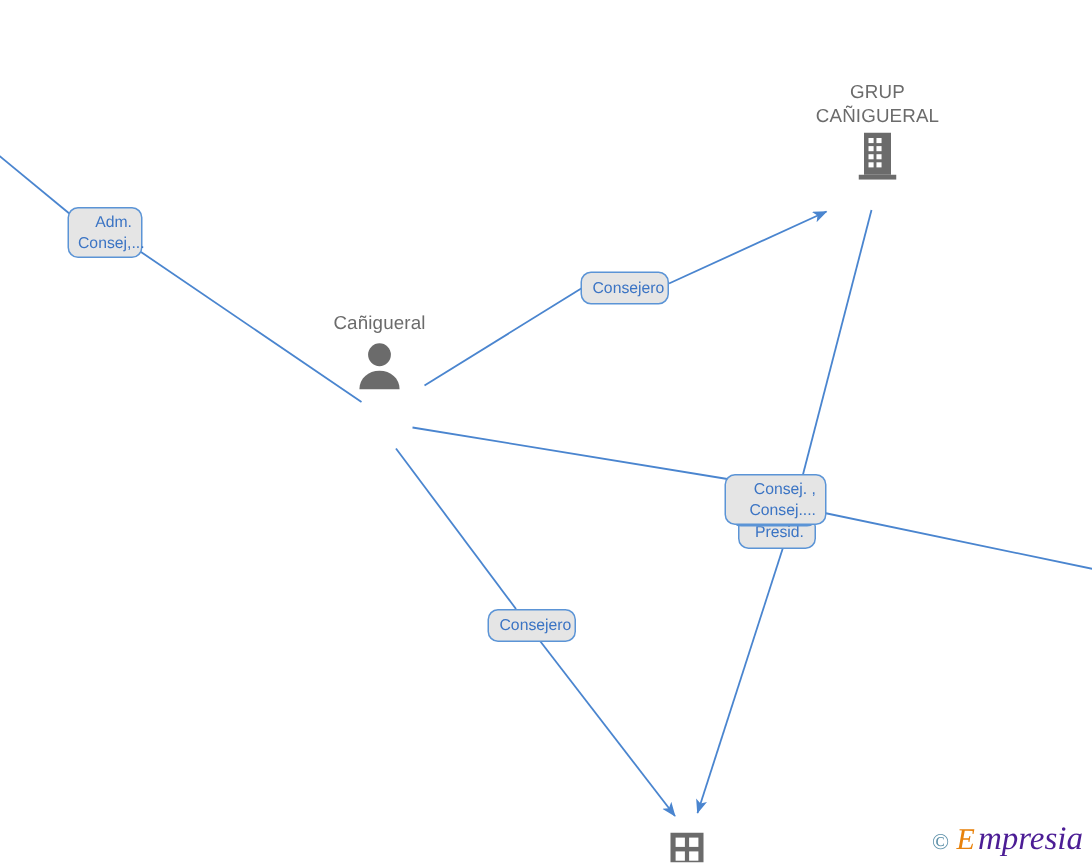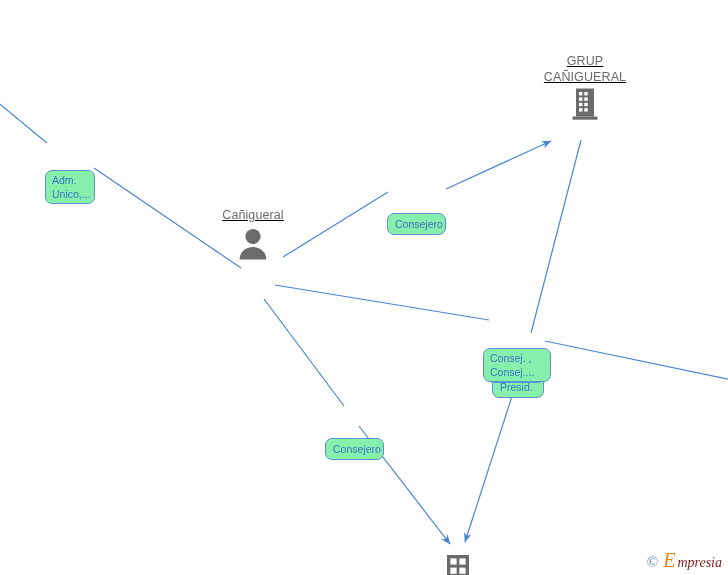--- a/index.html
+++ b/index.html
@@ -25,48 +25,46 @@
     top: 0;
     width: 728px;
     height: 575px;
   }
 
   
   .node {
     position: absolute;
     text-align: center;
     user-select: none;
-    text-decoration: underline;
   }
   .node-label {
     font-size: 12.5px;
     line-height: 15.5px;
     color: #6b6b6b;
     white-space: nowrap;
     letter-spacing: .1px;
   }
   .node-icon {
     display: block;
     margin: 2px auto 0 auto;
   }
 
   
   .edge-label {
     position: absolute;
     box-sizing: border-box;
-    background: #86efac;
+    background: #e5e5e5;
     border: 1.4px solid #5b94d6;
     border-radius: 7px;
     color: #3b74c4;
     font-size: 10.5px;
     line-height: 14px;
-    text-align: left;
+    text-align: right;
     padding: 3px 7px;
     white-space: nowrap;
-    margin-top: 32px;
   }
   .edge-label.stack {
     padding: 2px 6px;
   }
   .edge-label .ln {
     display: block;
   }
 
   
   #watermark {
@@ -86,22 +84,22 @@
   #watermark .wm-e {
     font-family: "Liberation Serif", serif;
     font-style: italic;
     font-size: 20px;
     color: #e8820c;
     line-height: 1;
   }
   #watermark .wm-rest {
     font-family: "Liberation Serif", serif;
     font-style: italic;
-    font-size: 14px;
-    color: #7f1d1d;
+    font-size: 22px;
+    color: #4c1d95;
     line-height: 1;
     margin-left: -3px;
   }
 </style>
 </head>
 <body>
 
 <div id="graph-canvas">
 
   <svg id="edge-layer" viewBox="0 0 728 575" xmlns="http://www.w3.org/2000/svg">
@@ -164,21 +162,21 @@
         <rect x="5.4" y="3.4" width="6.2" height="6.2"></rect>
         <rect x="14.4" y="3.4" width="6.2" height="6.2"></rect>
         <rect x="5.4" y="12.6" width="6.2" height="6.2"></rect>
         <rect x="14.4" y="12.6" width="6.2" height="6.2"></rect>
       </g>
     </svg>
   </div>
 
   <div class="edge-label stack" style="left:45px; top:138px; width:50px;">
     <span class="ln">Adm.</span>
-    <span class="ln">Unico,...</span>
+    <span class="ln">Consej,...</span>
   </div>
 
   <div class="edge-label" style="left:387px; top:181px; width:59px;">
     <span class="ln">Consejero</span>
   </div>
 
   <div class="edge-label" style="left:325px; top:406px; width:59px;">
     <span class="ln">Consejero</span>
   </div>
 

